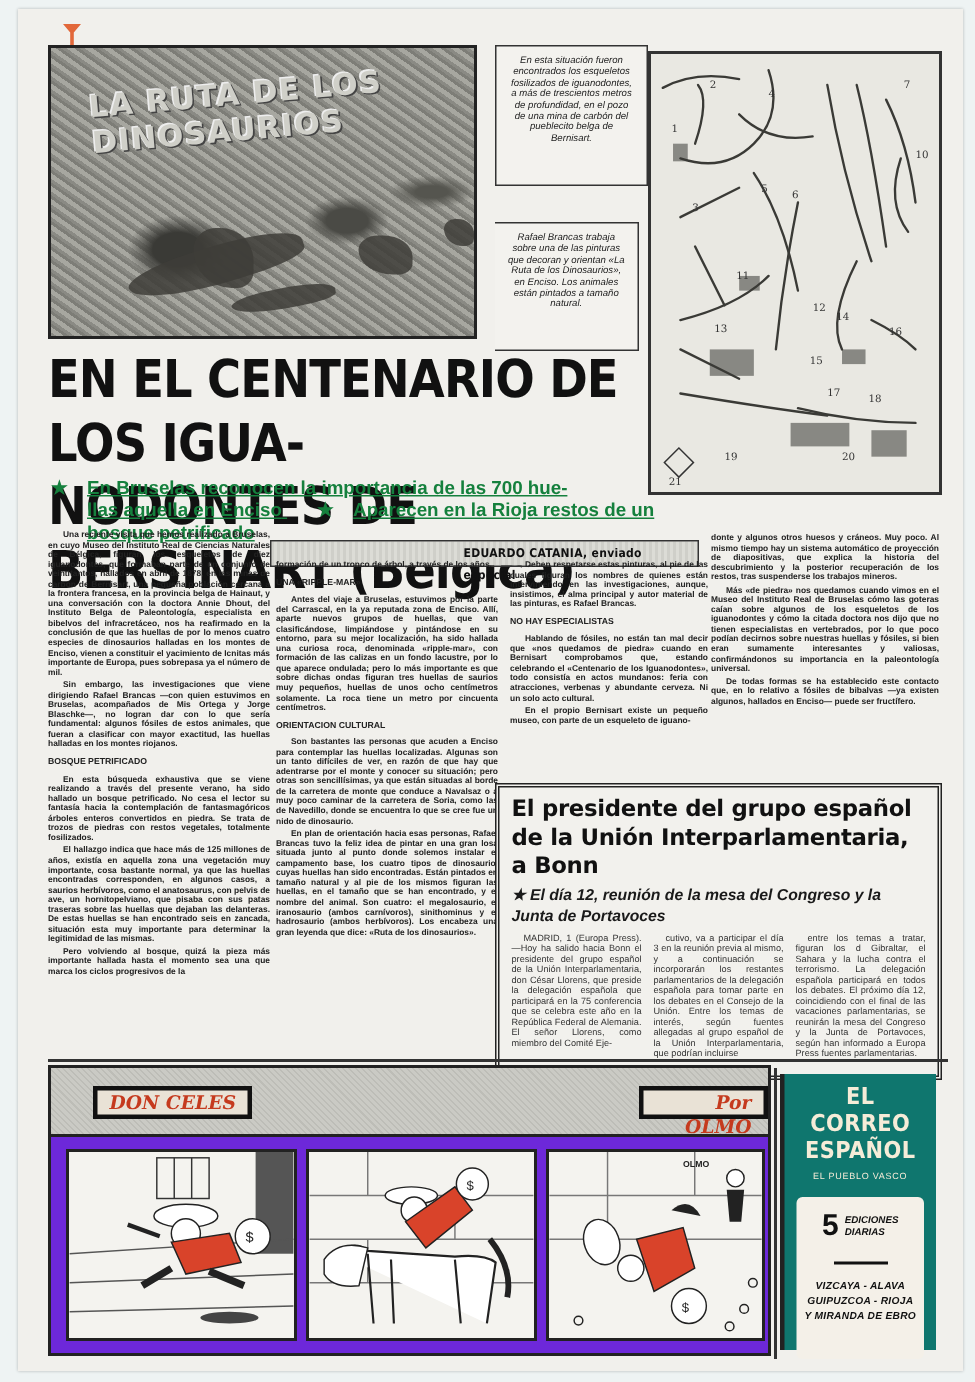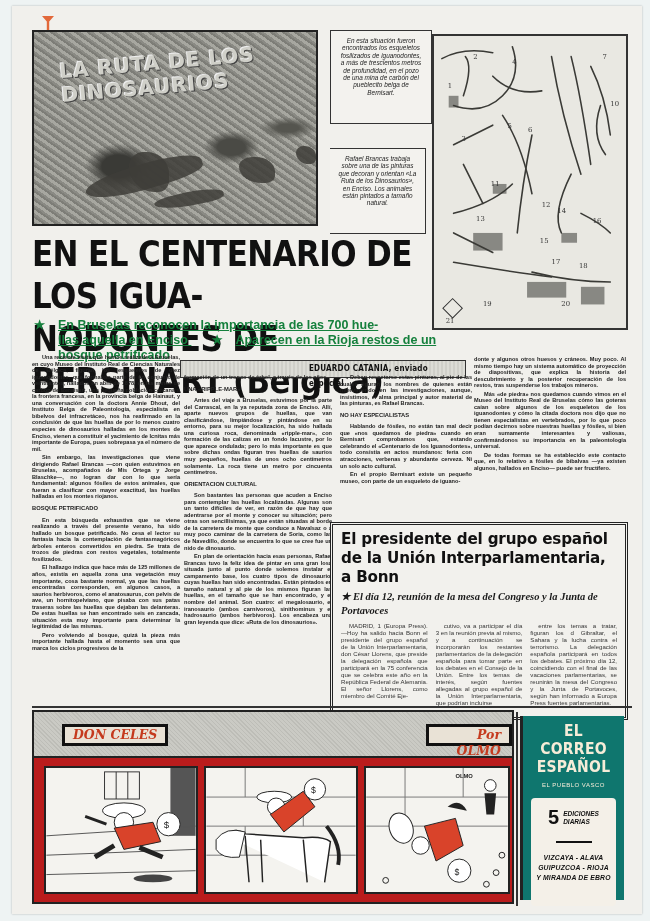--- a/index.html
+++ b/index.html
@@ -61,27 +61,27 @@
     background: repeating-linear-gradient(90deg,#cfcfc9 0 2px,#dcdcd6 2px 4px);
     font-family: "DejaVu Sans Condensed","DejaVu Sans", sans-serif; font-size: 8px; font-weight: bold;
     line-height: 15px; padding-left: 128px; color: #111; letter-spacing: .2px;
   }
   .box2 {
     left: 318px; top: 504px; width: 298px; height: 198px; border: 3px double #222; padding: 5px 8px;
     background: #f2f1ed;
     margin-top: 12px;
   }
   .box2-title { font-family: "DejaVu Sans", sans-serif; font-weight: bold; font-size: 15.2px; line-height: 19px; color: #111; letter-spacing: -.2px; }
-  .box2-sub { font-family: Liberation Serif, serif; font-style: italic; font-weight: bold; font-size: 10.5px; line-height: 14px; margin-top: 3px; color: #1a1a1a; }
+  .box2-sub { font-family: Liberation Sans, sans-serif; font-style: italic; font-weight: bold; font-size: 10.5px; line-height: 14px; margin-top: 3px; color: #1a1a1a; }
   .box2-cols { display: flex; gap: 8px; margin-top: 4px; }
   .box2-cols div { flex: 1; font-size: 6.1px; line-height: 7px; text-align: justify; color: #333; }
   .box2-cols p { text-indent: 8px; }
   .comic {
     left: 20px; top: 704px; width: 482px; height: 194px; border: 2px solid #222;
-    background: #b91c1c;
+    background: #6d28d9;
   }
   .comic-band {
     position: absolute; left: 0; top: 0; width: 100%; height: 46px; border-bottom: 2px solid #222;
     background: repeating-linear-gradient(45deg,#bdbdb7 0 1px,#cacac4 1px 3px);
   }
   .comic-label {
     position: absolute; top: 12px; height: 22px; border: 3px solid #111; background: #e9e2d6;
     font-family: "DejaVu Serif", serif; font-weight: bold; font-style: italic; font-size: 12.5px; color: #c53a1e;
     line-height: 16px; padding: 0 8px;
   }

